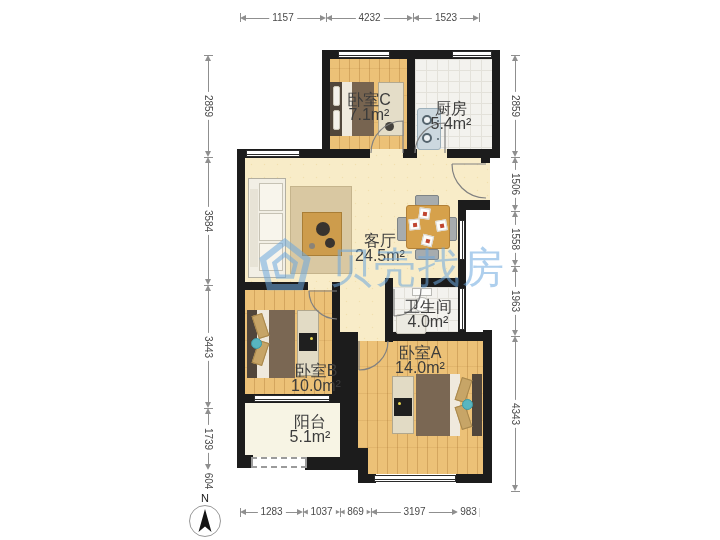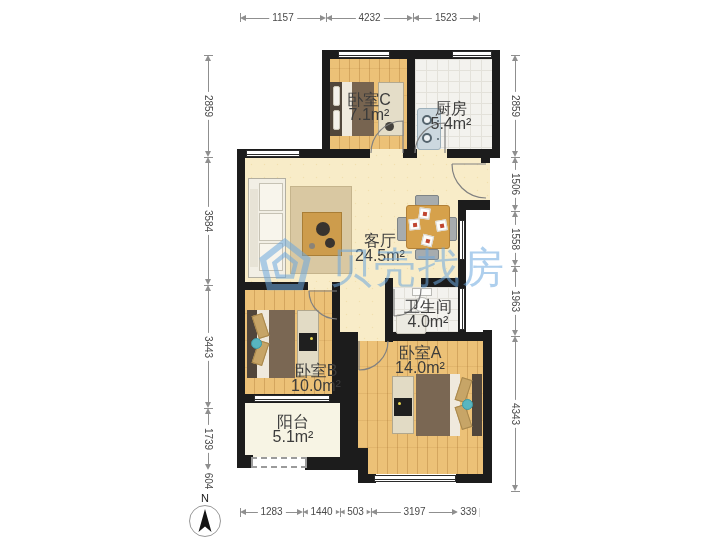--- a/index.html
+++ b/index.html
@@ -219,21 +219,21 @@
     <div>4.0m²</div>
   </div>
   <div class="rlabel" style="left:316px;top:378px">
     <div>卧室B</div>
     <div>10.0m²</div>
   </div>
   <div class="rlabel" style="left:420px;top:360px">
     <div>卧室A</div>
     <div>14.0m²</div>
   </div>
-  <div class="rlabel" style="left:293px;top:429px">
+  <div class="rlabel" style="left:310px;top:429px">
     <div>阳台</div>
     <div>5.1m²</div>
   </div>
 
   <div>
     <i class="tk" style="left:240px;top:13px;width:1px;height:9px"></i>
     <i class="tk" style="left:326px;top:13px;width:1px;height:9px"></i>
     <i class="tk" style="left:413px;top:13px;width:1px;height:9px"></i>
     <i class="tk" style="left:479px;top:13px;width:1px;height:9px"></i>
     <div class="dimh" style="left:240px;top:10px;width:86px">
@@ -266,39 +266,39 @@
     <div class="dimh" style="left:240px;top:504px;width:63px">
       <i class="ln"></i>
         <i class="al"></i>
         <i class="ar"></i>
         <span class="lb">1283</span>
       </div>
     <div class="dimh" style="left:303px;top:504px;width:37px">
       <i class="ln"></i>
         <i class="al"></i>
         <i class="ar"></i>
-        <span class="lb">1440</span>
+        <span class="lb">1037</span>
       </div>
     <div class="dimh" style="left:340px;top:504px;width:31px">
       <i class="ln"></i>
         <i class="al"></i>
         <i class="ar"></i>
-        <span class="lb">503</span>
+        <span class="lb">869</span>
       </div>
     <div class="dimh" style="left:371px;top:504px;width:87px">
       <i class="ln"></i>
         <i class="al"></i>
         <i class="ar"></i>
         <span class="lb">3197</span>
       </div>
     <div class="dimh" style="left:458px;top:504px;width:21px">
       <i class="ln"></i>
         <i class="al"></i>
         <i class="ar"></i>
-        <span class="lb">339</span>
+        <span class="lb">983</span>
       </div>
   </div>
 
   <div>
     <i class="tk" style="left:204px;top:55px;width:9px;height:1px"></i>
     <i class="tk" style="left:204px;top:157px;width:9px;height:1px"></i>
     <i class="tk" style="left:204px;top:285px;width:9px;height:1px"></i>
     <i class="tk" style="left:204px;top:408px;width:9px;height:1px"></i>
     <i class="tk" style="left:204px;top:470px;width:9px;height:1px"></i>
     <i class="tk" style="left:204px;top:491px;width:9px;height:1px"></i>

